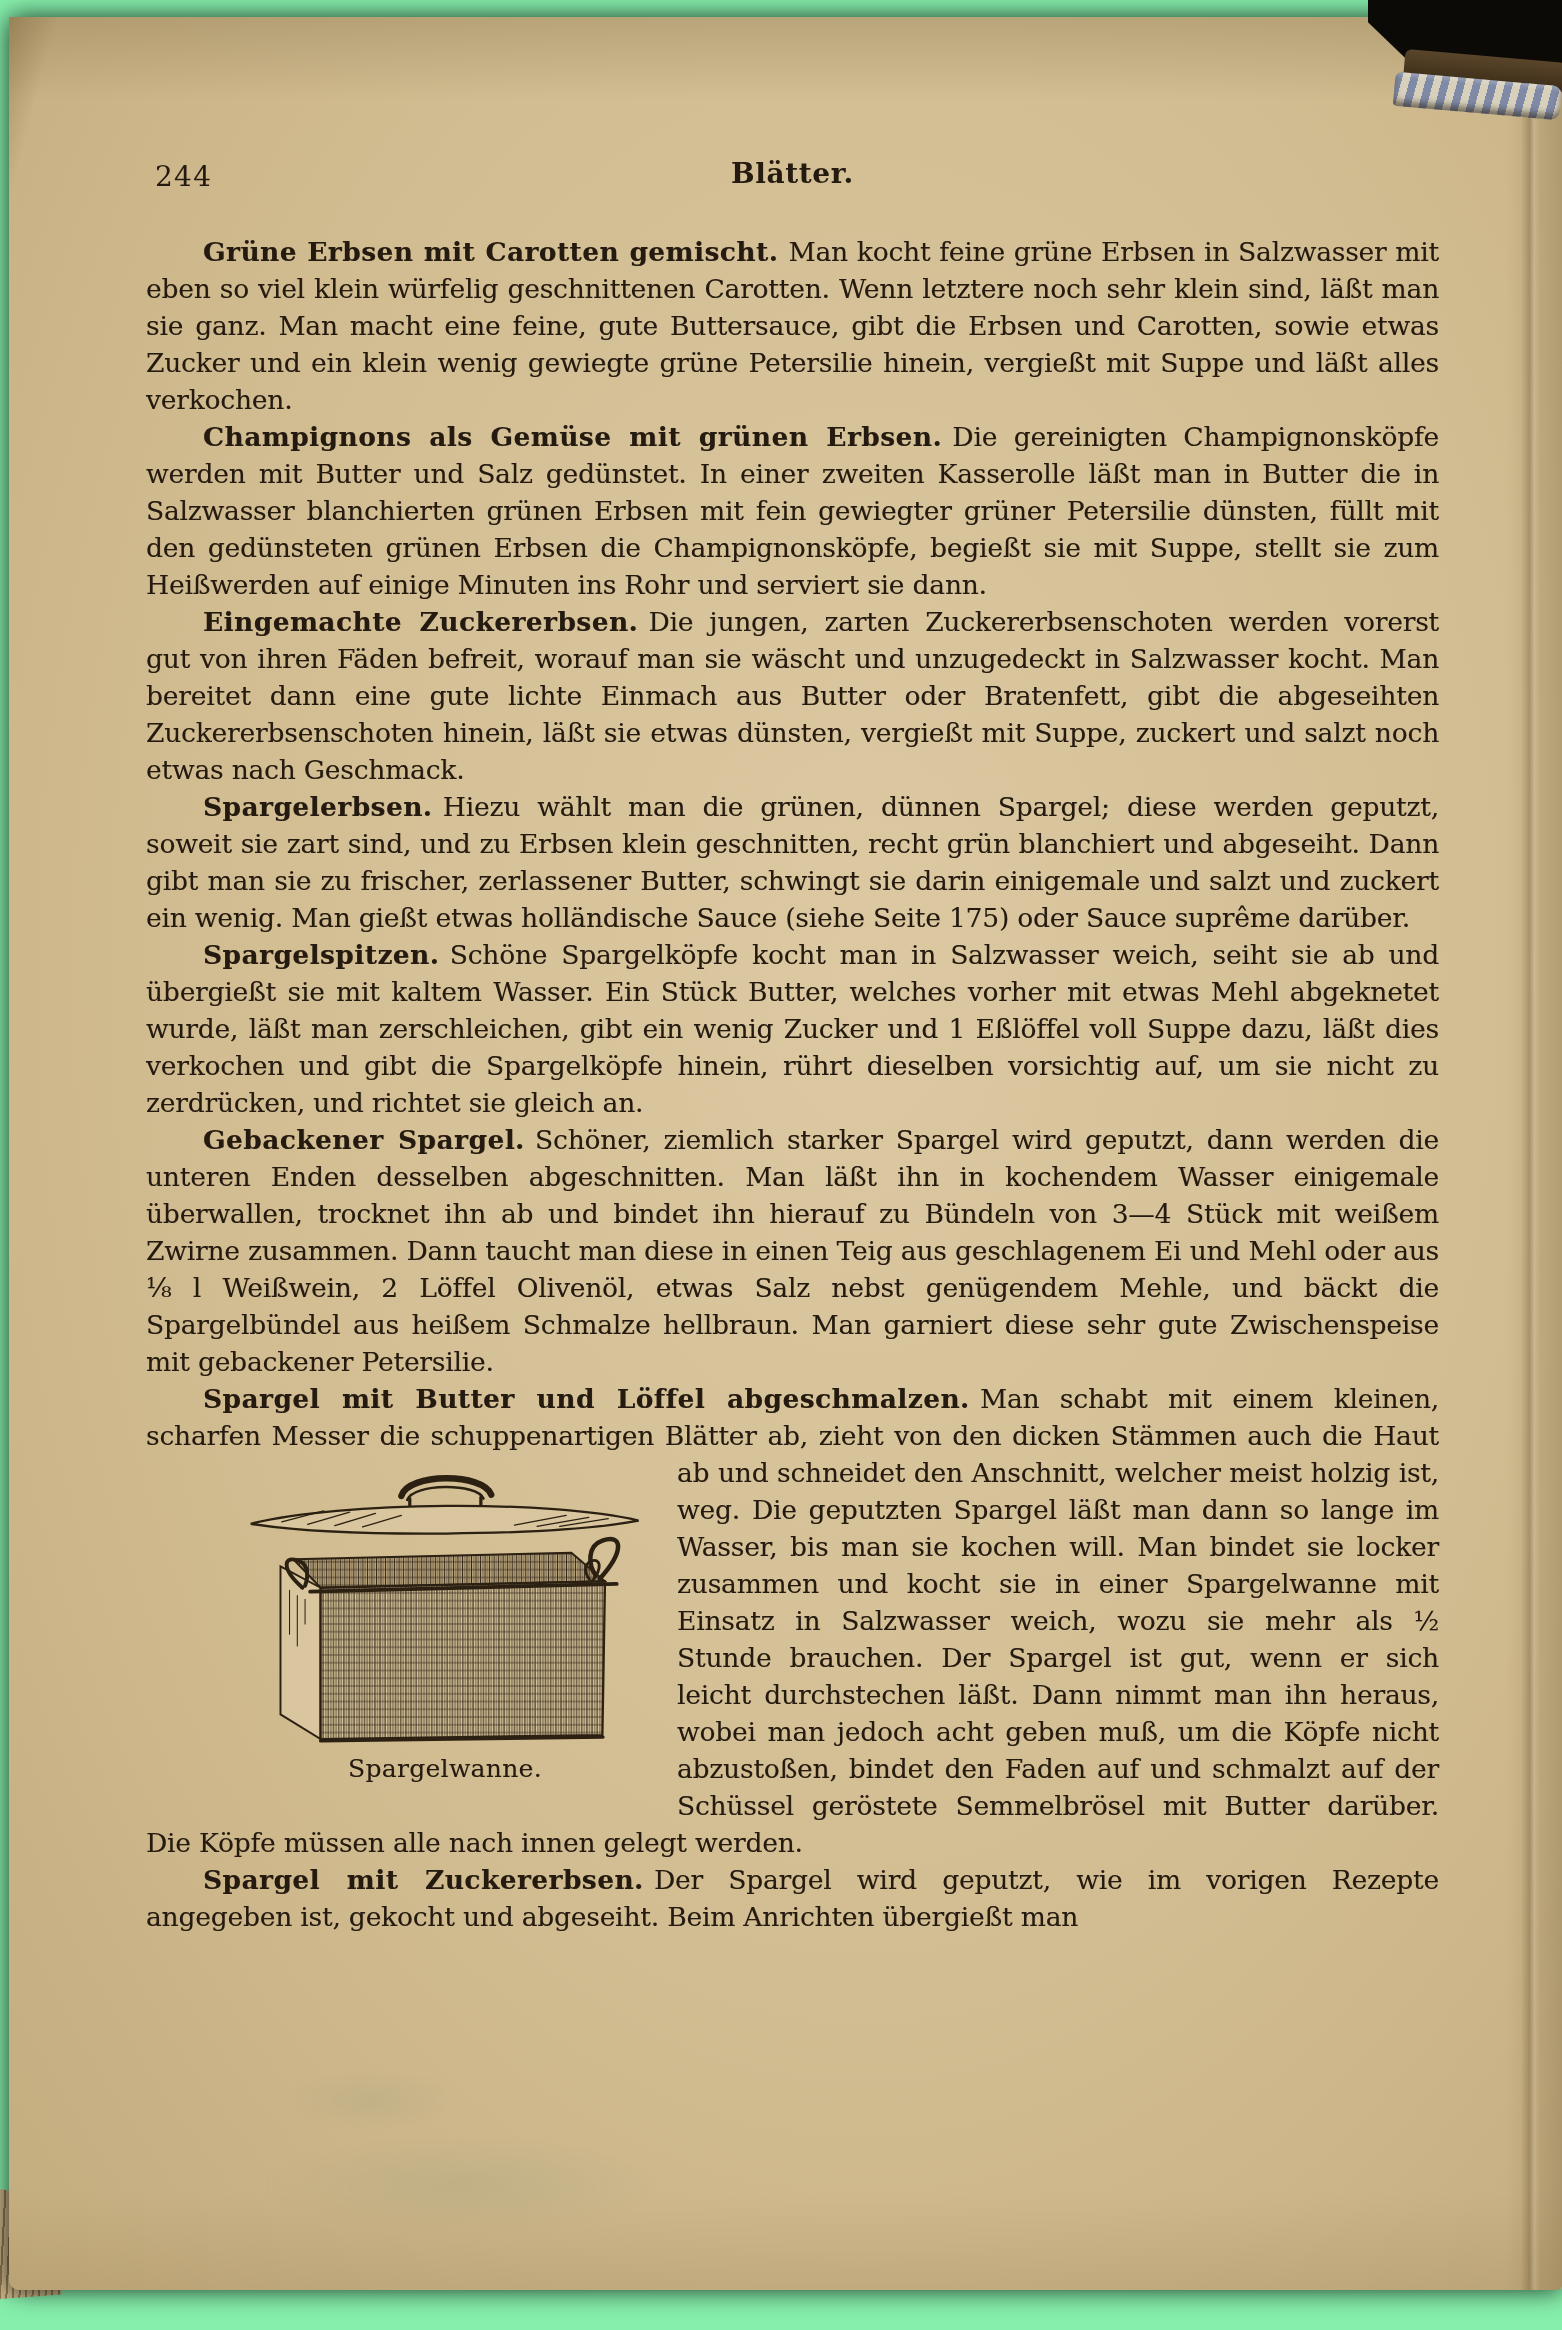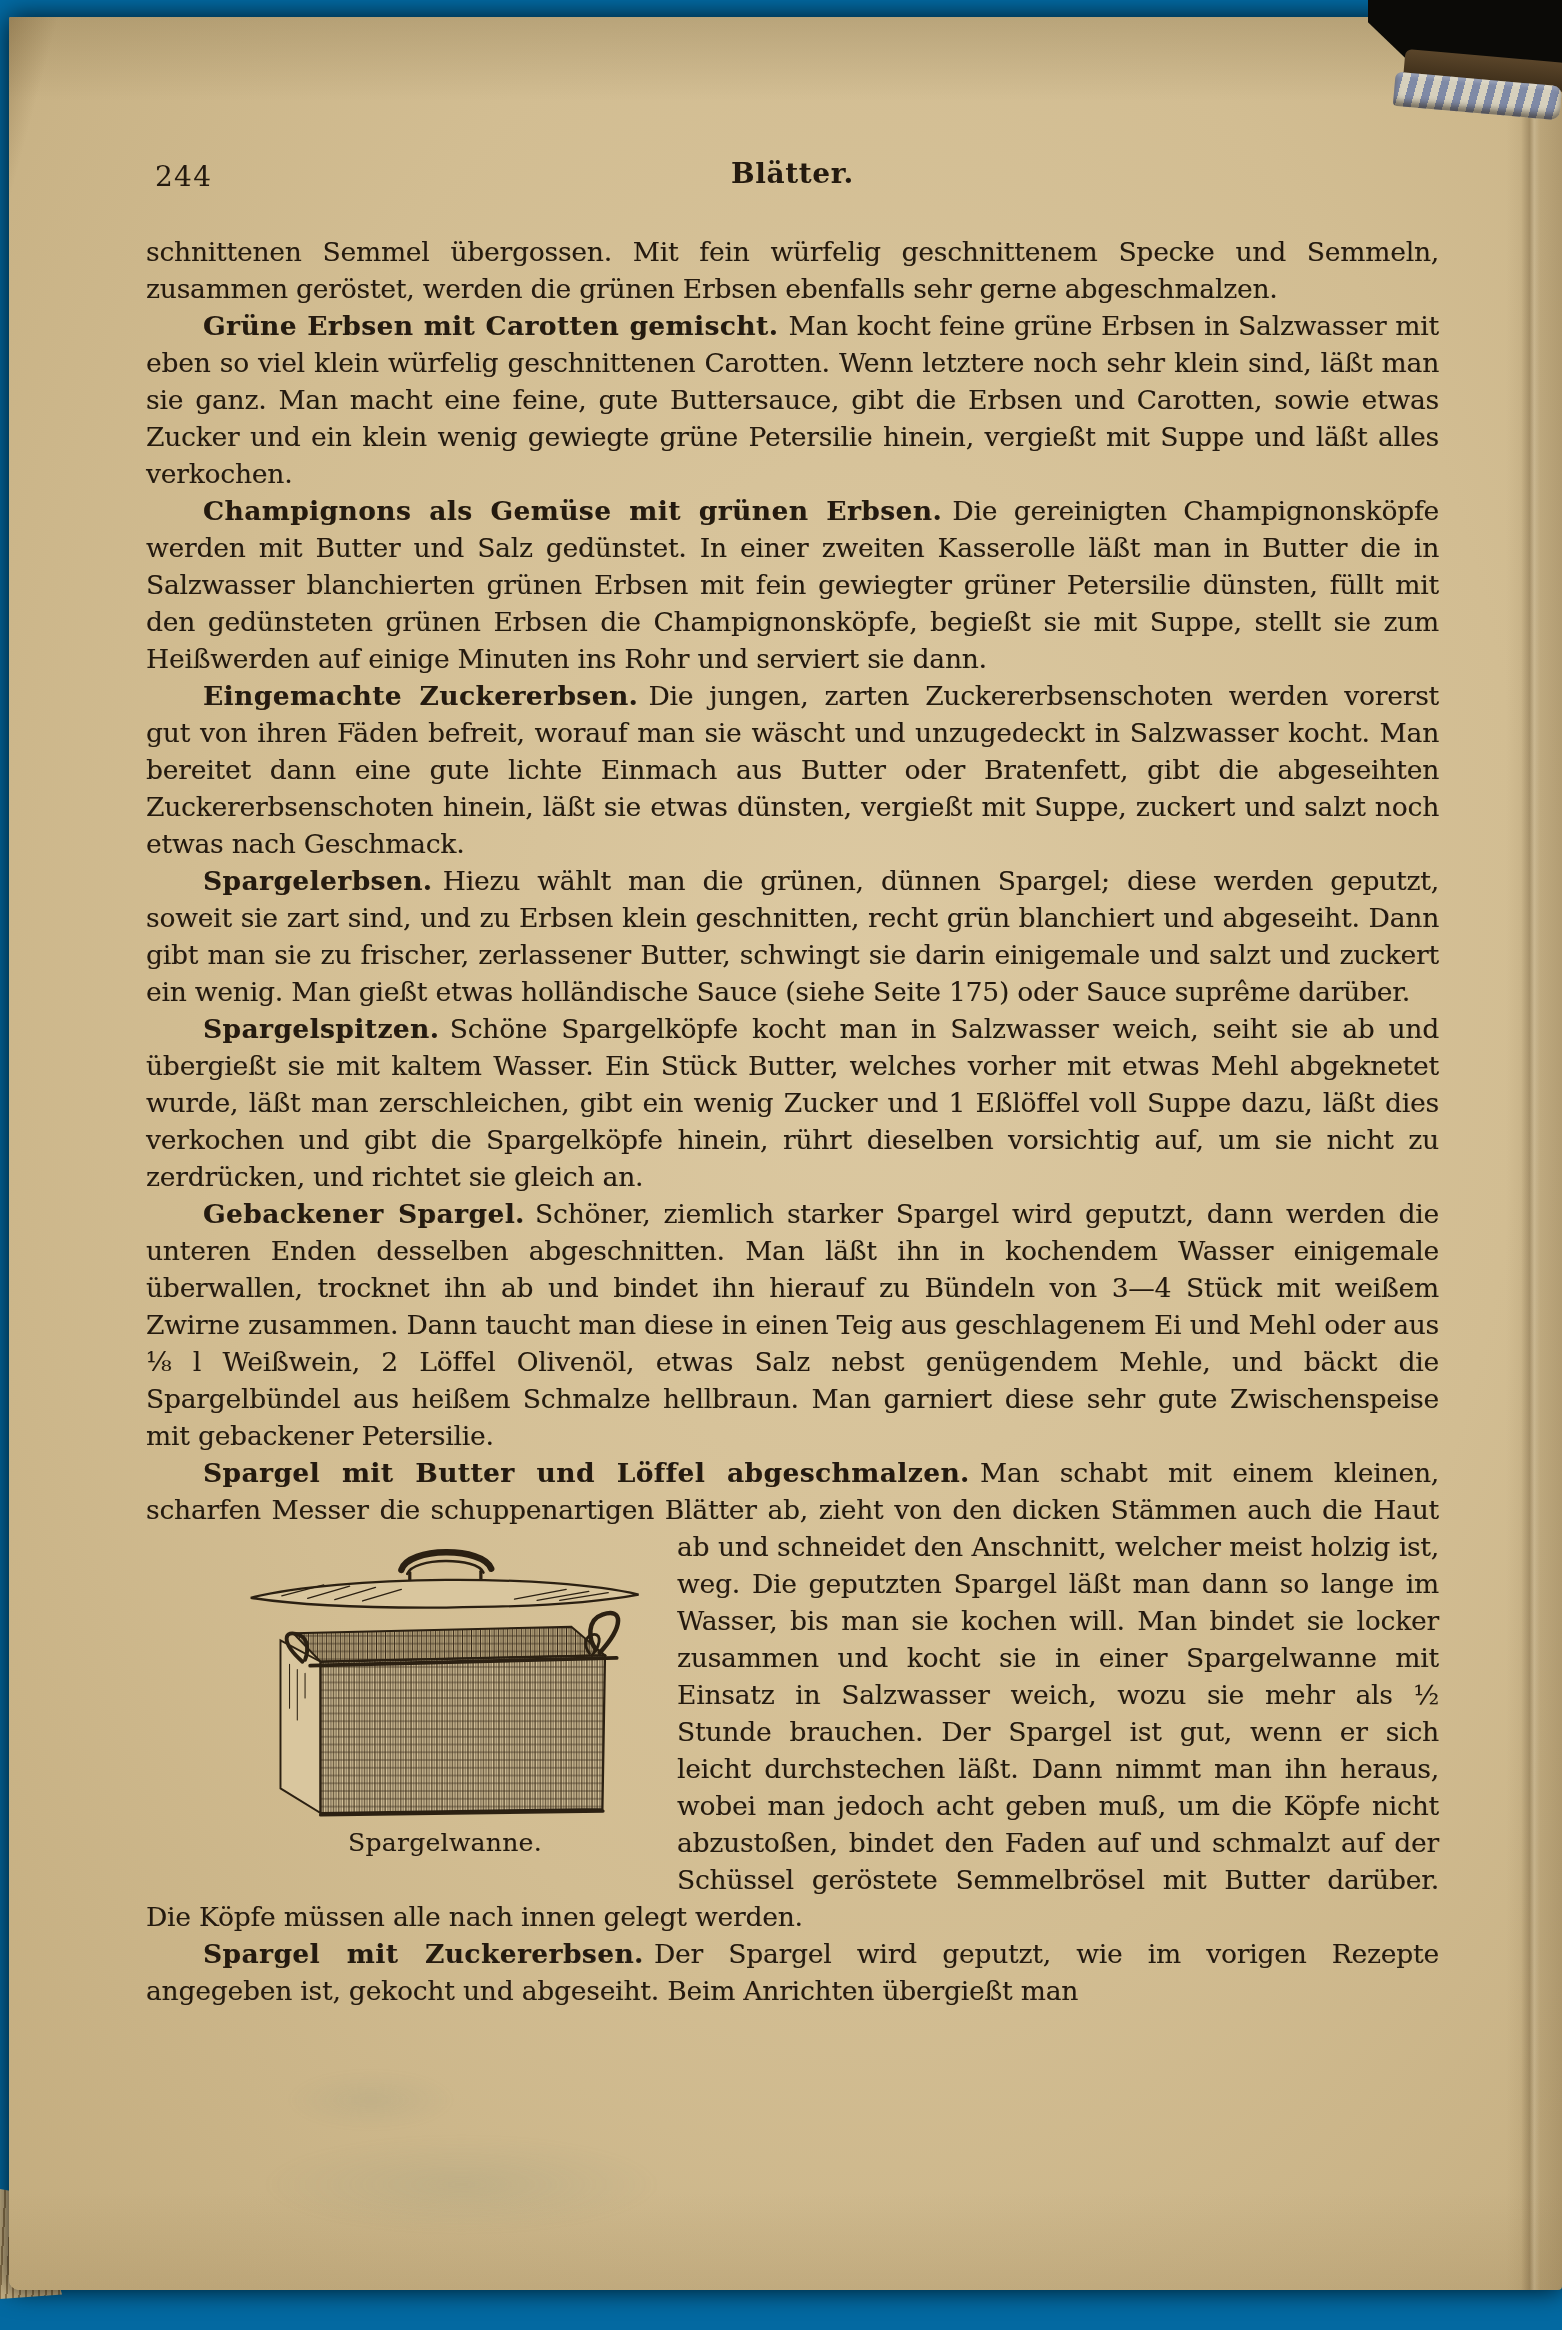--- a/index.html
+++ b/index.html
@@ -1,16 +1,16 @@
 <!DOCTYPE html>
 <html style="font-size:10.3px"><head>
 <meta charset="utf-8">
 <style>
   html,body{margin:0;padding:0;background:#000;}
-  .canvas{position:relative;width:1562px;height:2330px;background:#0369a1;overflow:hidden;
+  .canvas{position:relative;width:1562px;height:2330px;background:#86efac;overflow:hidden;
           font-family:"DejaVu Serif","Liberation Serif",serif;}
   
   .fan{position:absolute;left:0;bottom:31px;width:62px;height:110px;
        background:repeating-linear-gradient(93deg,#c9b488 0 4.5px,#8f7850 4.5px 6.5px);
        clip-path:polygon(0 0,58% 6%,100% 96%,0 100%);}
   
   .page{position:absolute;left:9px;top:17px;width:1553px;height:2273px;
         border-radius:1.3px 0 3.9px 10.3px;
         background:
           linear-gradient(105deg,rgba(118,94,54,.42) 0,rgba(118,94,54,0) 48px),
@@ -64,21 +64,20 @@
 
     <div class="content">
 
       <div class="runhead">
         <span class="pnum">244</span>
         <span class="htitle">Blätter.</span>
       </div>
 
       <div class="bodytext">
 
-        <p>schnittenen Semmel übergossen. Mit fein würfelig geschnittenem Specke und Semmeln, zusammen geröstet, werden die grünen Erbsen ebenfalls sehr gerne abgeschmalzen.</p>
 
         <p class="recipe"><strong>Grüne Erbsen mit Carotten gemischt.</strong><span>Man kocht feine grüne Erbsen in Salzwasser mit eben so viel klein würfelig geschnittenen Carotten. Wenn letztere noch sehr klein sind, läßt man sie ganz. Man macht eine feine, gute Buttersauce, gibt die Erbsen und Carotten, sowie etwas Zucker und ein klein wenig gewiegte grüne Petersilie hinein, vergießt mit Suppe und läßt alles verkochen.</span></p>
 
         <p class="recipe"><strong>Champignons als Gemüse mit grünen Erbsen.</strong><span>Die gereinigten Champignonsköpfe werden mit Butter und Salz gedünstet. In einer zweiten Kasserolle läßt man in Butter die in Salzwasser blanchierten grünen Erbsen mit fein gewiegter grüner Petersilie dünsten, füllt mit den gedünsteten grünen Erbsen die Champignonsköpfe, begießt sie mit Suppe, stellt sie zum Heißwerden auf einige Minuten ins Rohr und serviert sie dann.</span></p>
 
         <p class="recipe"><strong>Eingemachte Zuckererbsen.</strong><span>Die jungen, zarten Zuckererbsenschoten werden vorerst gut von ihren Fäden befreit, worauf man sie wäscht und unzugedeckt in Salzwasser kocht. Man bereitet dann eine gute lichte Einmach aus Butter oder Bratenfett, gibt die abgeseihten Zuckererbsenschoten hinein, läßt sie etwas dünsten, vergießt mit Suppe, zuckert und salzt noch etwas nach Geschmack.</span></p>
 
         <p class="recipe"><strong>Spargelerbsen.</strong><span>Hiezu wählt man die grünen, dünnen Spargel; diese werden geputzt, soweit sie zart sind, und zu Erbsen klein geschnitten, recht grün blanchiert und abgeseiht. Dann gibt man sie zu frischer, zerlassener Butter, schwingt sie darin einigemale und salzt und zuckert ein wenig. Man gießt etwas holländische Sauce (siehe Seite 175) oder Sauce suprême darüber.</span></p>
 
         <p class="recipe"><strong>Spargelspitzen.</strong><span>Schöne Spargelköpfe kocht man in Salzwasser weich, seiht sie ab und übergießt sie mit kaltem Wasser. Ein Stück Butter, welches vorher mit etwas Mehl abgeknetet wurde, läßt man zerschleichen, gibt ein wenig Zucker und 1 Eßlöffel voll Suppe dazu, läßt dies verkochen und gibt die Spargelköpfe hinein, rührt dieselben vorsichtig auf, um sie nicht zu zerdrücken, und richtet sie gleich an.</span></p>

